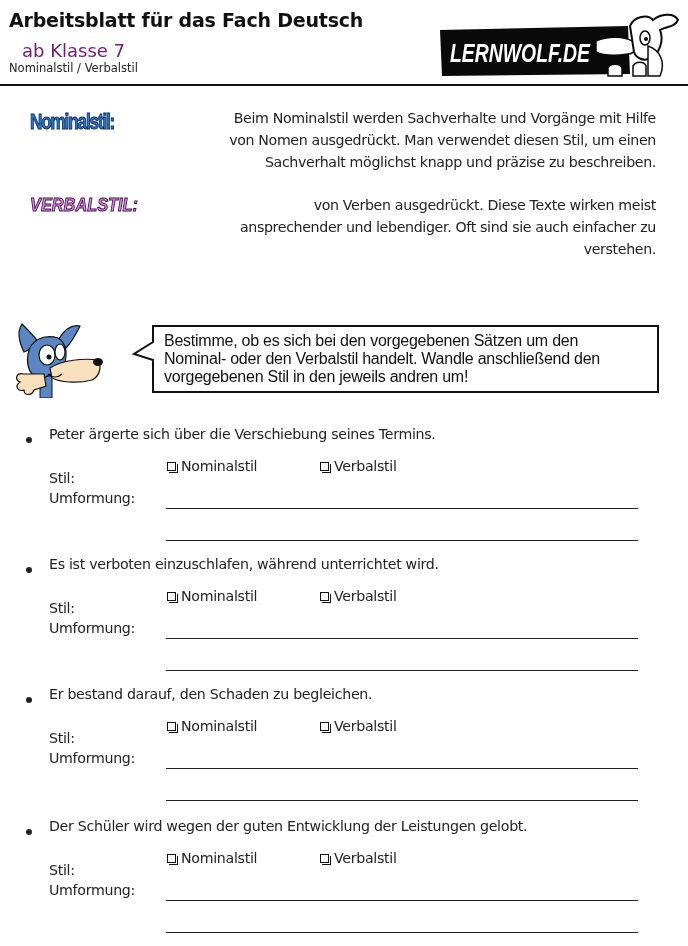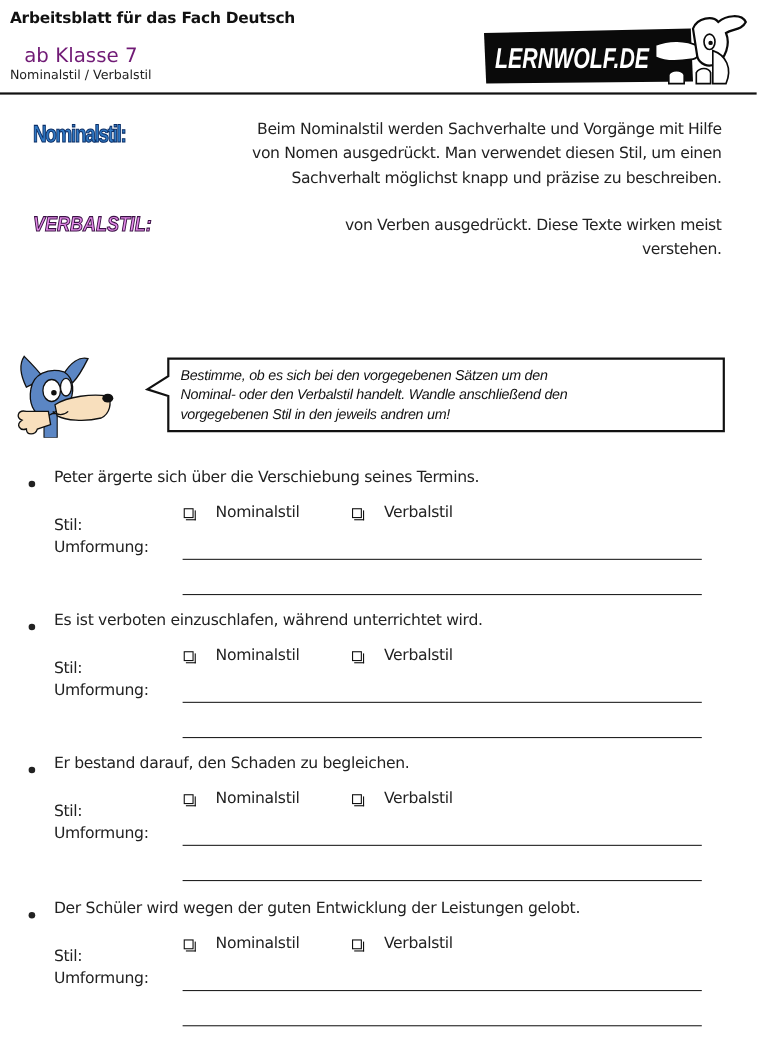--- a/index.html
+++ b/index.html
@@ -1,44 +1,44 @@
 <!DOCTYPE html>
 <html><head>
 <meta charset="utf-8">
 <style>
   html, body { margin: 0; padding: 0; background: #ffffff; }
   body { width: 688px; height: 946px; position: relative; overflow: hidden;
          font-family: "Liberation Sans", "DejaVu Sans", sans-serif; color: #1a1a1a; }
   .abs { position: absolute; }
-  .title { left: 9px; top: 9px; font-family: "DejaVu Sans", sans-serif; font-weight: bold; font-size: 14px; color: #111; letter-spacing: -0.2px; }
+  .title { left: 9px; top: 9px; font-family: "DejaVu Sans", sans-serif; font-weight: bold; font-size: 19px; color: #111; letter-spacing: -0.2px; }
   .subtitle { left: 22px; top: 40px; font-family: "DejaVu Sans", sans-serif; font-size: 18px; color: #701a75; }
   .topic { left: 9px; top: 61px; font-family: "DejaVu Sans", sans-serif; font-size: 11.5px; color: #222; }
   .header-rule { left: 0; top: 84px; width: 688px; height: 2px; background: #111; }
 
   .logo { left: 438px; top: 6px; width: 245px; height: 75px; }
 
   .label-nominal { left: 30px; top: 109px; font-family: "Liberation Sans", sans-serif; font-weight: bold; font-size: 22px;
                    color: #2f78c4; letter-spacing: -1.5px; transform: scaleX(0.78); transform-origin: left top;
                    -webkit-text-stroke: 1px #0b2e66; }
   .label-verbal { left: 30px; top: 194px; font-family: "Liberation Sans", sans-serif; font-weight: bold; font-size: 19px;
                   color: #e58bea; letter-spacing: 0px; transform: scaleX(0.86); transform-origin: left top; font-style: italic;
                   -webkit-text-stroke: 1px #3a1245; }
   .def { left: 176px; width: 480px; font-family: "DejaVu Sans", sans-serif; font-size: 14.2px; line-height: 22px; color: #222; letter-spacing: -0.35px; text-align: right; }
   .def-nominal { top: 107px; }
   .def-verbal { top: 194px; }
 
   .dog { left: 10px; top: 318px; width: 95px; height: 80px; }
   .bubble { left: 100px; top: 322px; width: 560px; height: 72px; }
-  .bubble-text { left: 164px; top: 332px; width: 490px; font-family: "Liberation Sans", sans-serif; font-size: 13px; line-height: 18px; color: #111; letter-spacing: -0.25px; font-style: italic; }
+  .bubble-text { left: 164px; top: 332px; width: 490px; font-family: "Liberation Sans", sans-serif; font-size: 16px; line-height: 18px; color: #111; letter-spacing: -0.25px; }
 
   .task { position: absolute; left: 0; width: 654px; height: 120px; font-family: "DejaVu Sans", sans-serif; font-size: 14.2px; color: #222; letter-spacing: -0.3px; }
   .bullet { position: absolute; left: 26px; top: 11px; width: 6px; height: 6px; border-radius: 50%; background: #222; }
   .sentence { position: absolute; left: 49px; top: 0px; }
   .stil-label { position: absolute; left: 49px; top: 32px; margin-top: 12px; }
-  .opt { position: absolute; top: 32px; display: flex; align-items: center; gap: 20px; cursor: pointer; }
+  .opt { position: absolute; top: 32px; display: flex; align-items: center; gap: 5px; cursor: pointer; }
   .opt-nom { left: 167px; }
   .opt-verb { left: 320px; }
   .box { width: 9px; height: 9px; border: 1.5px solid #111; box-sizing: border-box; position: relative; background: #fff; }
   .box::after { content: ""; position: absolute; right: -3px; bottom: -3px; width: 9px; height: 9px; border-right: 1.5px solid #111; border-bottom: 1.5px solid #111; box-sizing: border-box; }
   .umf-label { position: absolute; left: 49px; top: 64px; }
   .line { position: absolute; left: 166px; width: 472px; height: 0; border-bottom: 1.3px solid #222; }
   .line1 { top: 82px; }
   .line2 { top: 114px; }
 </style>
 </head>
@@ -67,20 +67,21 @@
 <div class="abs label-nominal">Nominalstil:</div>
 <div class="abs def def-nominal">
   <div>Beim Nominalstil werden Sachverhalte und Vorgänge mit Hilfe</div>
   <div>von Nomen ausgedrückt. Man verwendet diesen Stil, um einen</div>
   <div>Sachverhalt möglichst knapp und präzise zu beschreiben.</div>
 </div>
 
 <div class="abs label-verbal">VERBALSTIL:</div>
 <div class="abs def def-verbal">
   <div>von Verben ausgedrückt. Diese Texte wirken meist</div>
+  <div>ansprechender und lebendiger. Oft sind sie auch einfacher zu</div>
   <div>verstehen.</div>
 </div>
 
 <svg class="abs dog" viewBox="0 0 95 80">
   <path d="M30,80 L30,58 L42,58 L42,80 Z" fill="#5b86c4" stroke="#111" stroke-width="1"></path>
   <path d="M14,34 C8,22 8,12 12,6 C18,12 24,18 30,26 Z" fill="#5b86c4" stroke="#111" stroke-width="1.2"></path>
   <path d="M48,22 C54,12 62,6 70,8 C66,16 62,24 56,30 Z" fill="#5b86c4" stroke="#111" stroke-width="1.2"></path>
   <path d="M18,36 C20,22 34,16 48,20 C58,26 58,40 52,50 L30,62 C20,58 16,48 18,36 Z" fill="#5b86c4" stroke="#111" stroke-width="1.2"></path>
   <ellipse cx="37" cy="37" rx="8" ry="10" fill="#ffffff" stroke="#111" stroke-width="1.2"></ellipse>
   <circle cx="39" cy="39" r="2.5" fill="#111"></circle>

